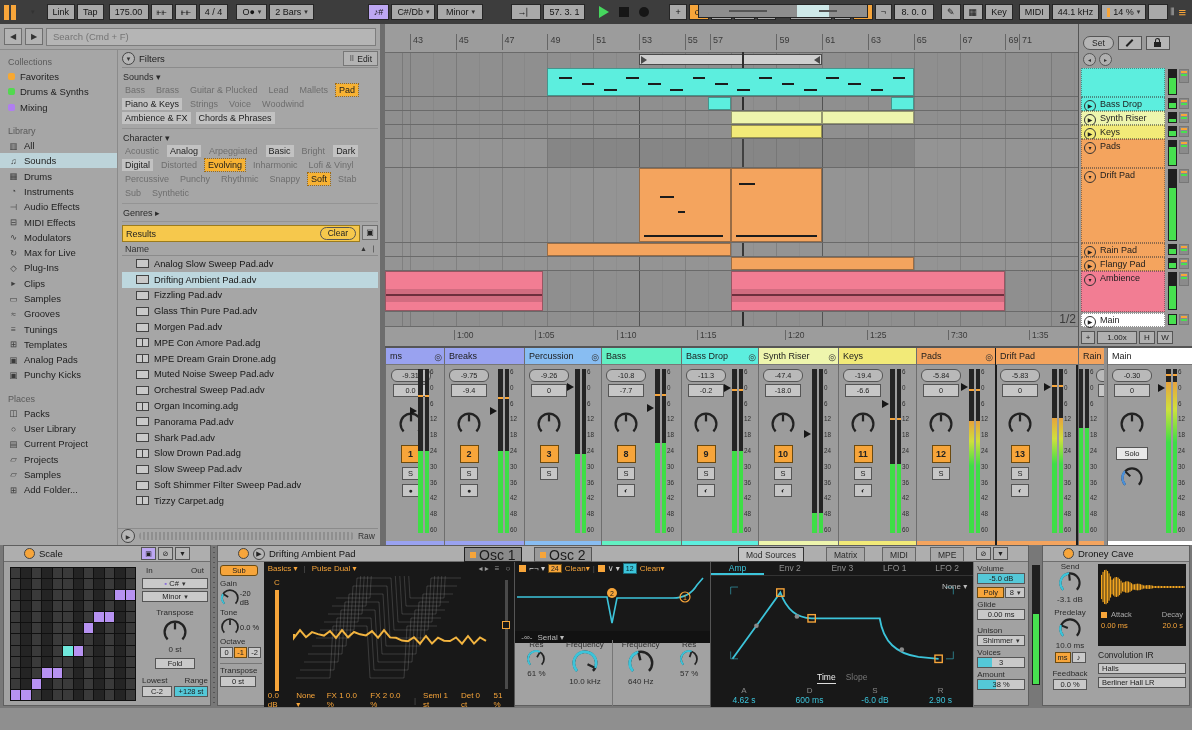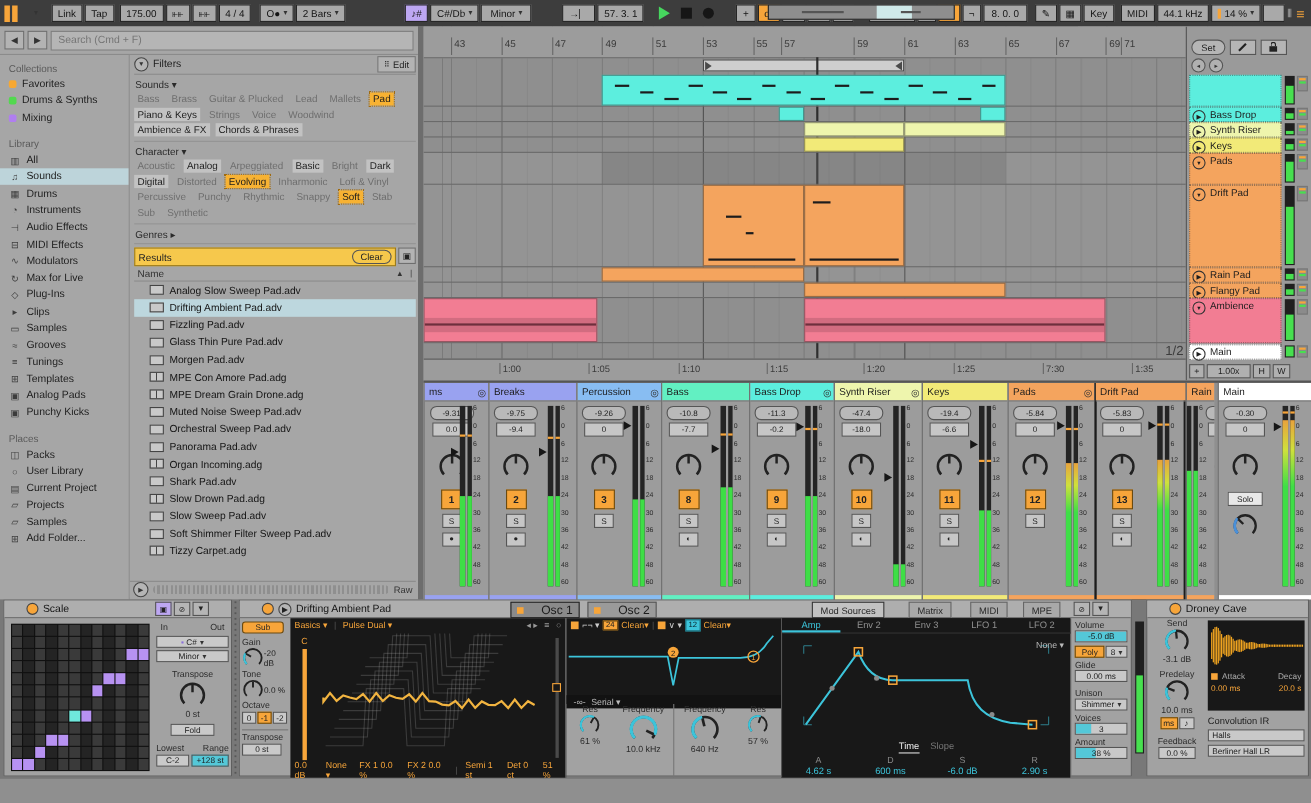--- a/index.html
+++ b/index.html
@@ -154,21 +154,21 @@
   .devsep{position:absolute;top:0;height:161px;width:4px;
      background-image:radial-gradient(circle,#555 0.8px,transparent 1px);background-size:4px 5px;}
   .dk{background:#181818;}
   .olbl{color:#f7a53a;}
   .cylbl{color:#3cc4da;}
   .glbl{font-size:8px;color:#2c2c2c;}
   .gbox{height:11px;background:#c9c9c9;border:1px solid #555;font-size:7.5px;color:#1c1c1c;display:flex;align-items:center;justify-content:center;position:relative;overflow:hidden;box-sizing:border-box;}
   .gbox .fillc{position:absolute;left:0;top:0;bottom:0;background:#54c8d8;}
   .gbox span{position:relative;}
   .obtn{background:#f7a53a;border:1px solid #6b4a10;font-size:7.5px;color:#222;display:flex;align-items:center;justify-content:center;height:11px;box-sizing:border-box;}
-  .wtab{position:absolute;top:1px;height:13px;display:flex;align-items:center;gap:16px;border:1px solid #555;background:#9a9a9a;font-size:11px;color:#1c1c1c;padding:0 5px;}
+  .wtab{position:absolute;top:1px;height:13px;display:flex;align-items:center;gap:3px;border:1px solid #555;background:#9a9a9a;font-size:14px;color:#1c1c1c;padding:0 5px;}
   .wtab .sq{width:6px;height:6px;background:#f7a53a;}
   .wtab.on{background:#8a8a8a;border-color:#222;}
   .modtab{position:absolute;top:1px;height:13px;border:1px solid #666;background:#a8a8a8;font-size:8.5px;color:#2a2a2a;display:flex;align-items:center;padding:0 7px;}
   .modtab.on{background:#c2c2c2;border-color:#333;}
   .subtabs{display:flex;height:13px;border-bottom:1px solid #333;background:#181818;}
   .subtabs span{flex:1;font-size:8.5px;color:#8f8f8f;text-align:center;line-height:13px;}
   .subtabs span.on{color:#3cc4da;border-bottom:2px solid #3cc4da;box-sizing:border-box;}
   svg text{font-family:"Liberation Sans",sans-serif;}
 
   
@@ -458,26 +458,26 @@
         </div>
         <div class="rrow">
           <span class="ficon "></span>
           <span>Muted Noise Sweep Pad.adv</span>
         </div>
         <div class="rrow">
           <span class="ficon "></span>
           <span>Orchestral Sweep Pad.adv</span>
         </div>
         <div class="rrow">
+          <span class="ficon rack"></span>
+          <span>Organ Incoming.adg</span>
+        </div>
+        <div class="rrow">
           <span class="ficon "></span>
           <span>Panorama Pad.adv</span>
-        </div>
-        <div class="rrow">
-          <span class="ficon rack"></span>
-          <span>Organ Incoming.adg</span>
         </div>
         <div class="rrow">
           <span class="ficon "></span>
           <span>Shark Pad.adv</span>
         </div>
         <div class="rrow">
           <span class="ficon rack"></span>
           <span>Slow Drown Pad.adg</span>
         </div>
         <div class="rrow">

